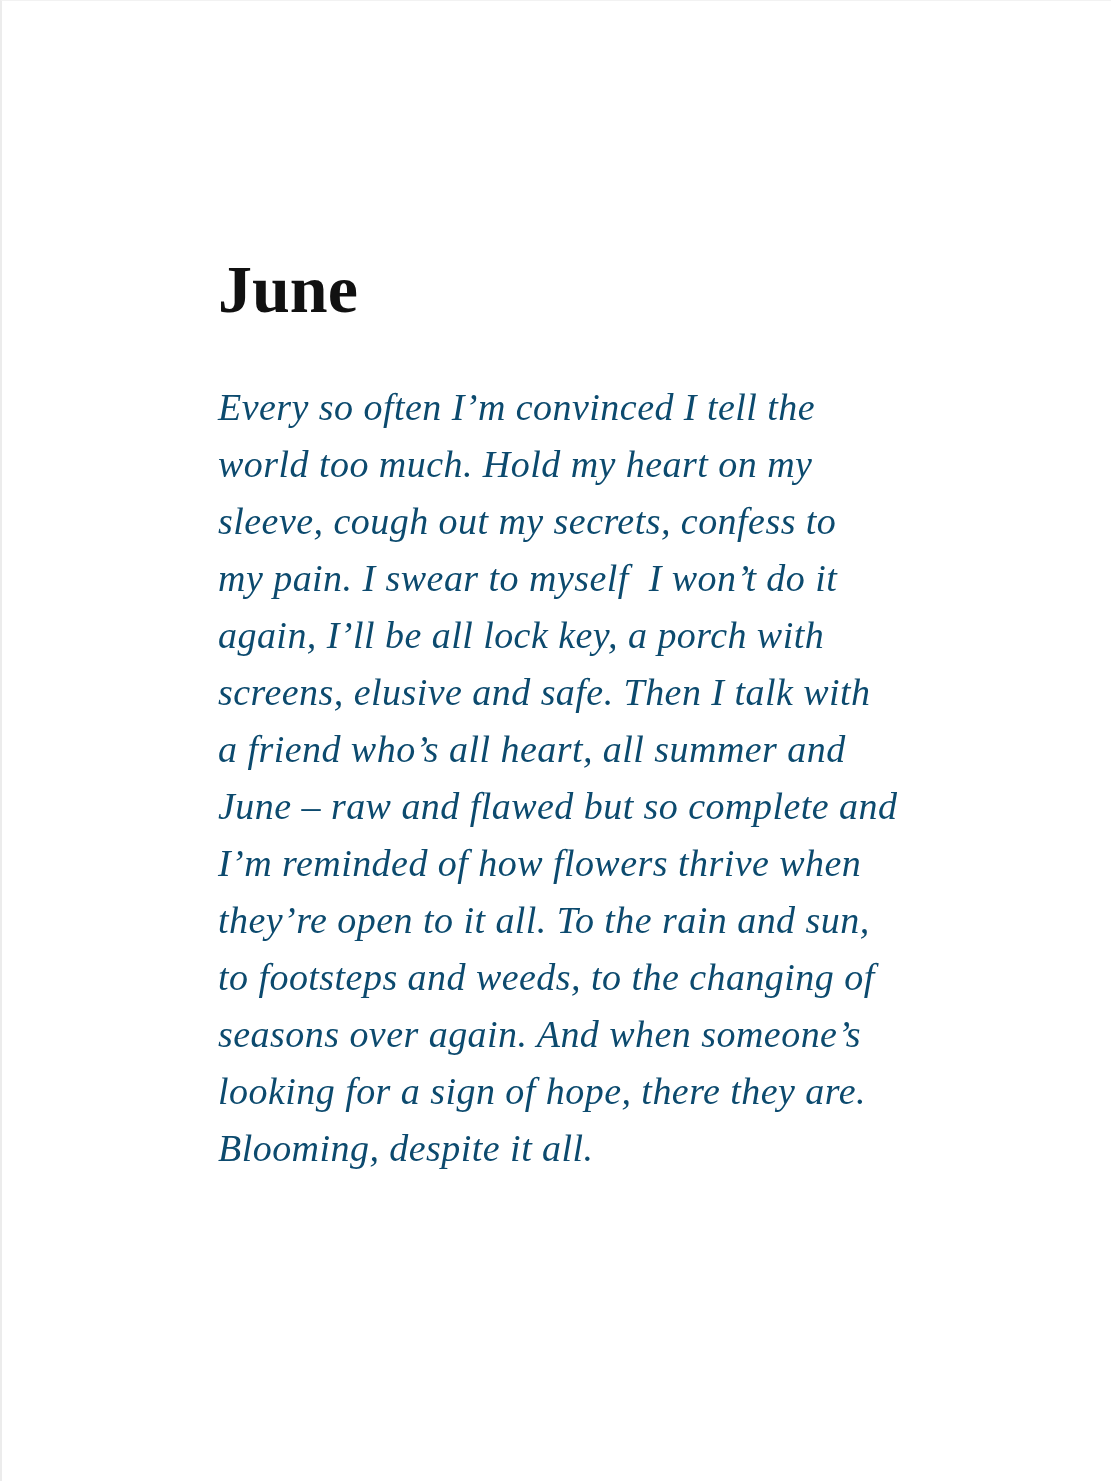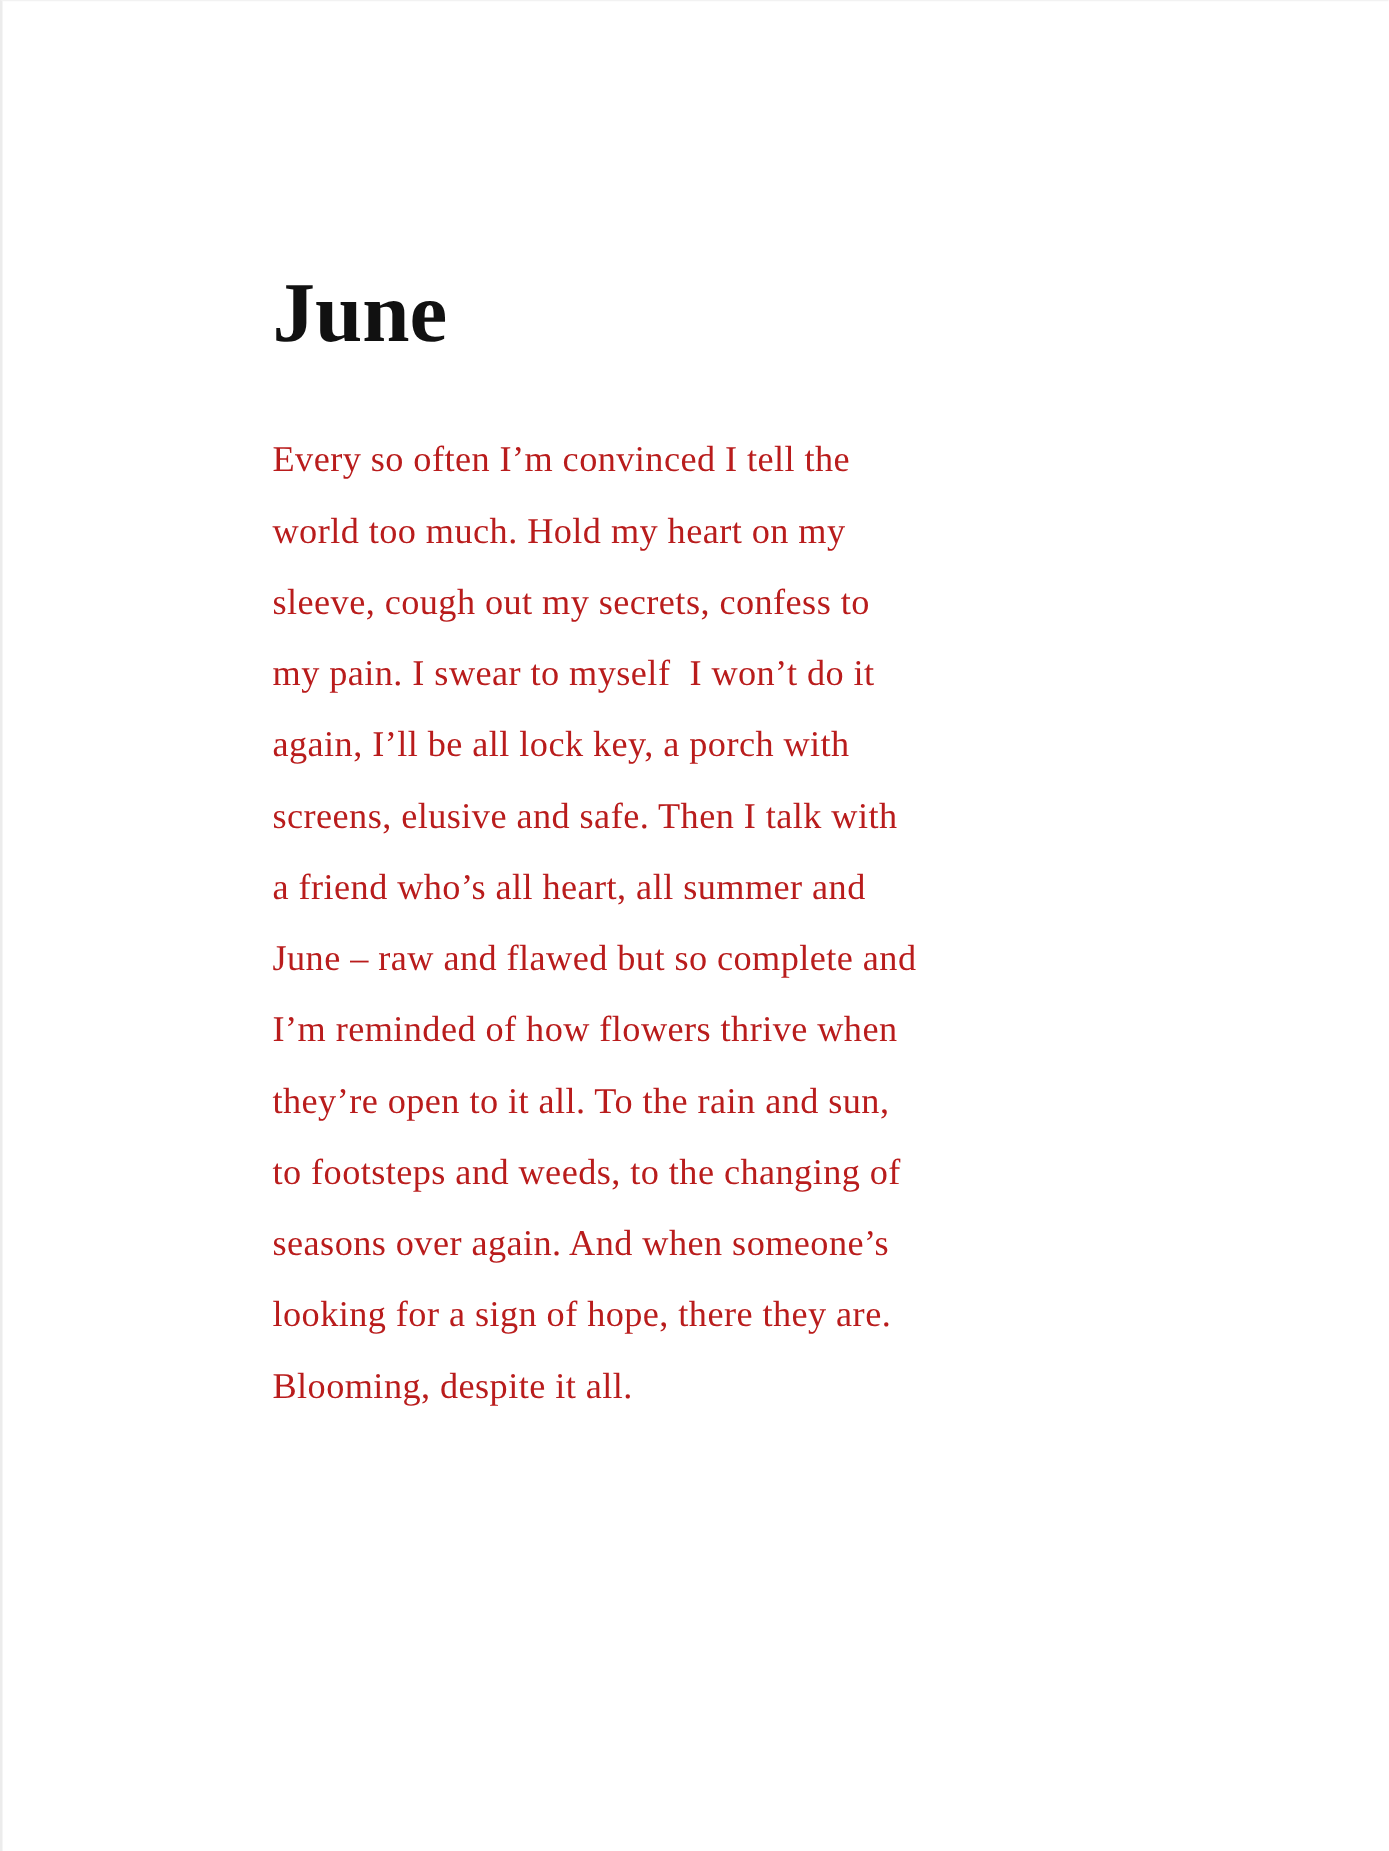--- a/index.html
+++ b/index.html
@@ -16,36 +16,38 @@
     border-top: 1px solid #f2f2f2;
     box-sizing: border-box;
     overflow: hidden;
     font-family: "Liberation Serif", "DejaVu Serif", serif;
     color: #1a1a1a;
   }
   .content {
     padding-top: 212px;
     padding-left: 216px;
     padding-right: 120px;
+    margin-top: 39px;
   }
   .poem-title {
     margin: 0 0 52px 0;
     font-size: 68px;
     line-height: 1.1;
     font-weight: 700;
     letter-spacing: 0;
     color: #111111;
   }
   .poem-body {
     margin: 0;
-    font-size: 29px;
+    font-size: 38px;
     line-height: 57px;
     letter-spacing: 0.012em;
     white-space: pre;
-    color: #b91c1c;
+    color: #0c4a6e;
+    font-style: italic;
   }
   .attribution {
     margin-top: 38px;
     margin-left: 384px;
     font-size: 20px;
     letter-spacing: 0.045em;
     color: #222222;
   }
 </style>
 </head>

